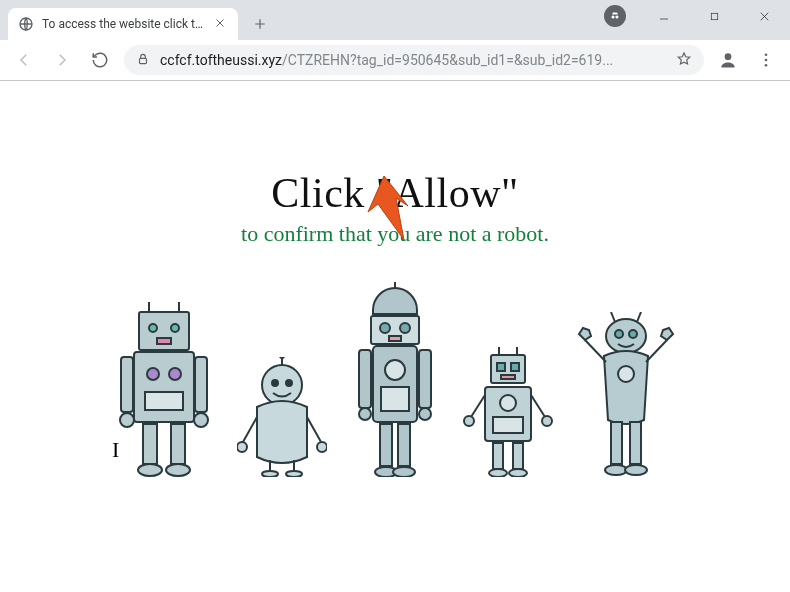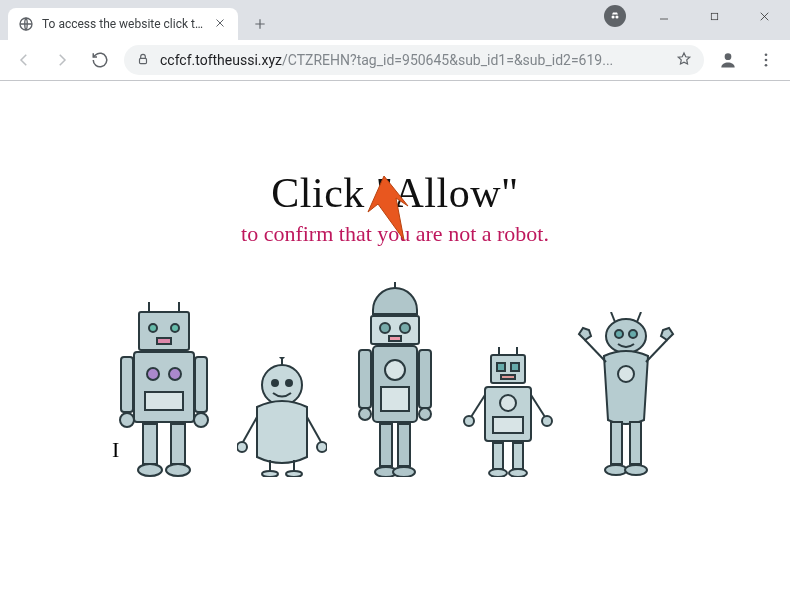--- a/index.html
+++ b/index.html
@@ -109,21 +109,21 @@
     font-family: Georgia, "Times New Roman", serif;
   }
   .headline h1 {
     font-size: 42px;
     font-weight: normal;
     color: #111;
     letter-spacing: 0.5px;
   }
   .headline p {
     font-size: 22px;
-    color: #be185d;
+    color: #15803d;
     margin-top: 4px;
   }
   .robots {
     display: flex;
     justify-content: center;
     align-items: flex-end;
     gap: 18px;
     margin-top: 30px;
     height: 200px;
   }

